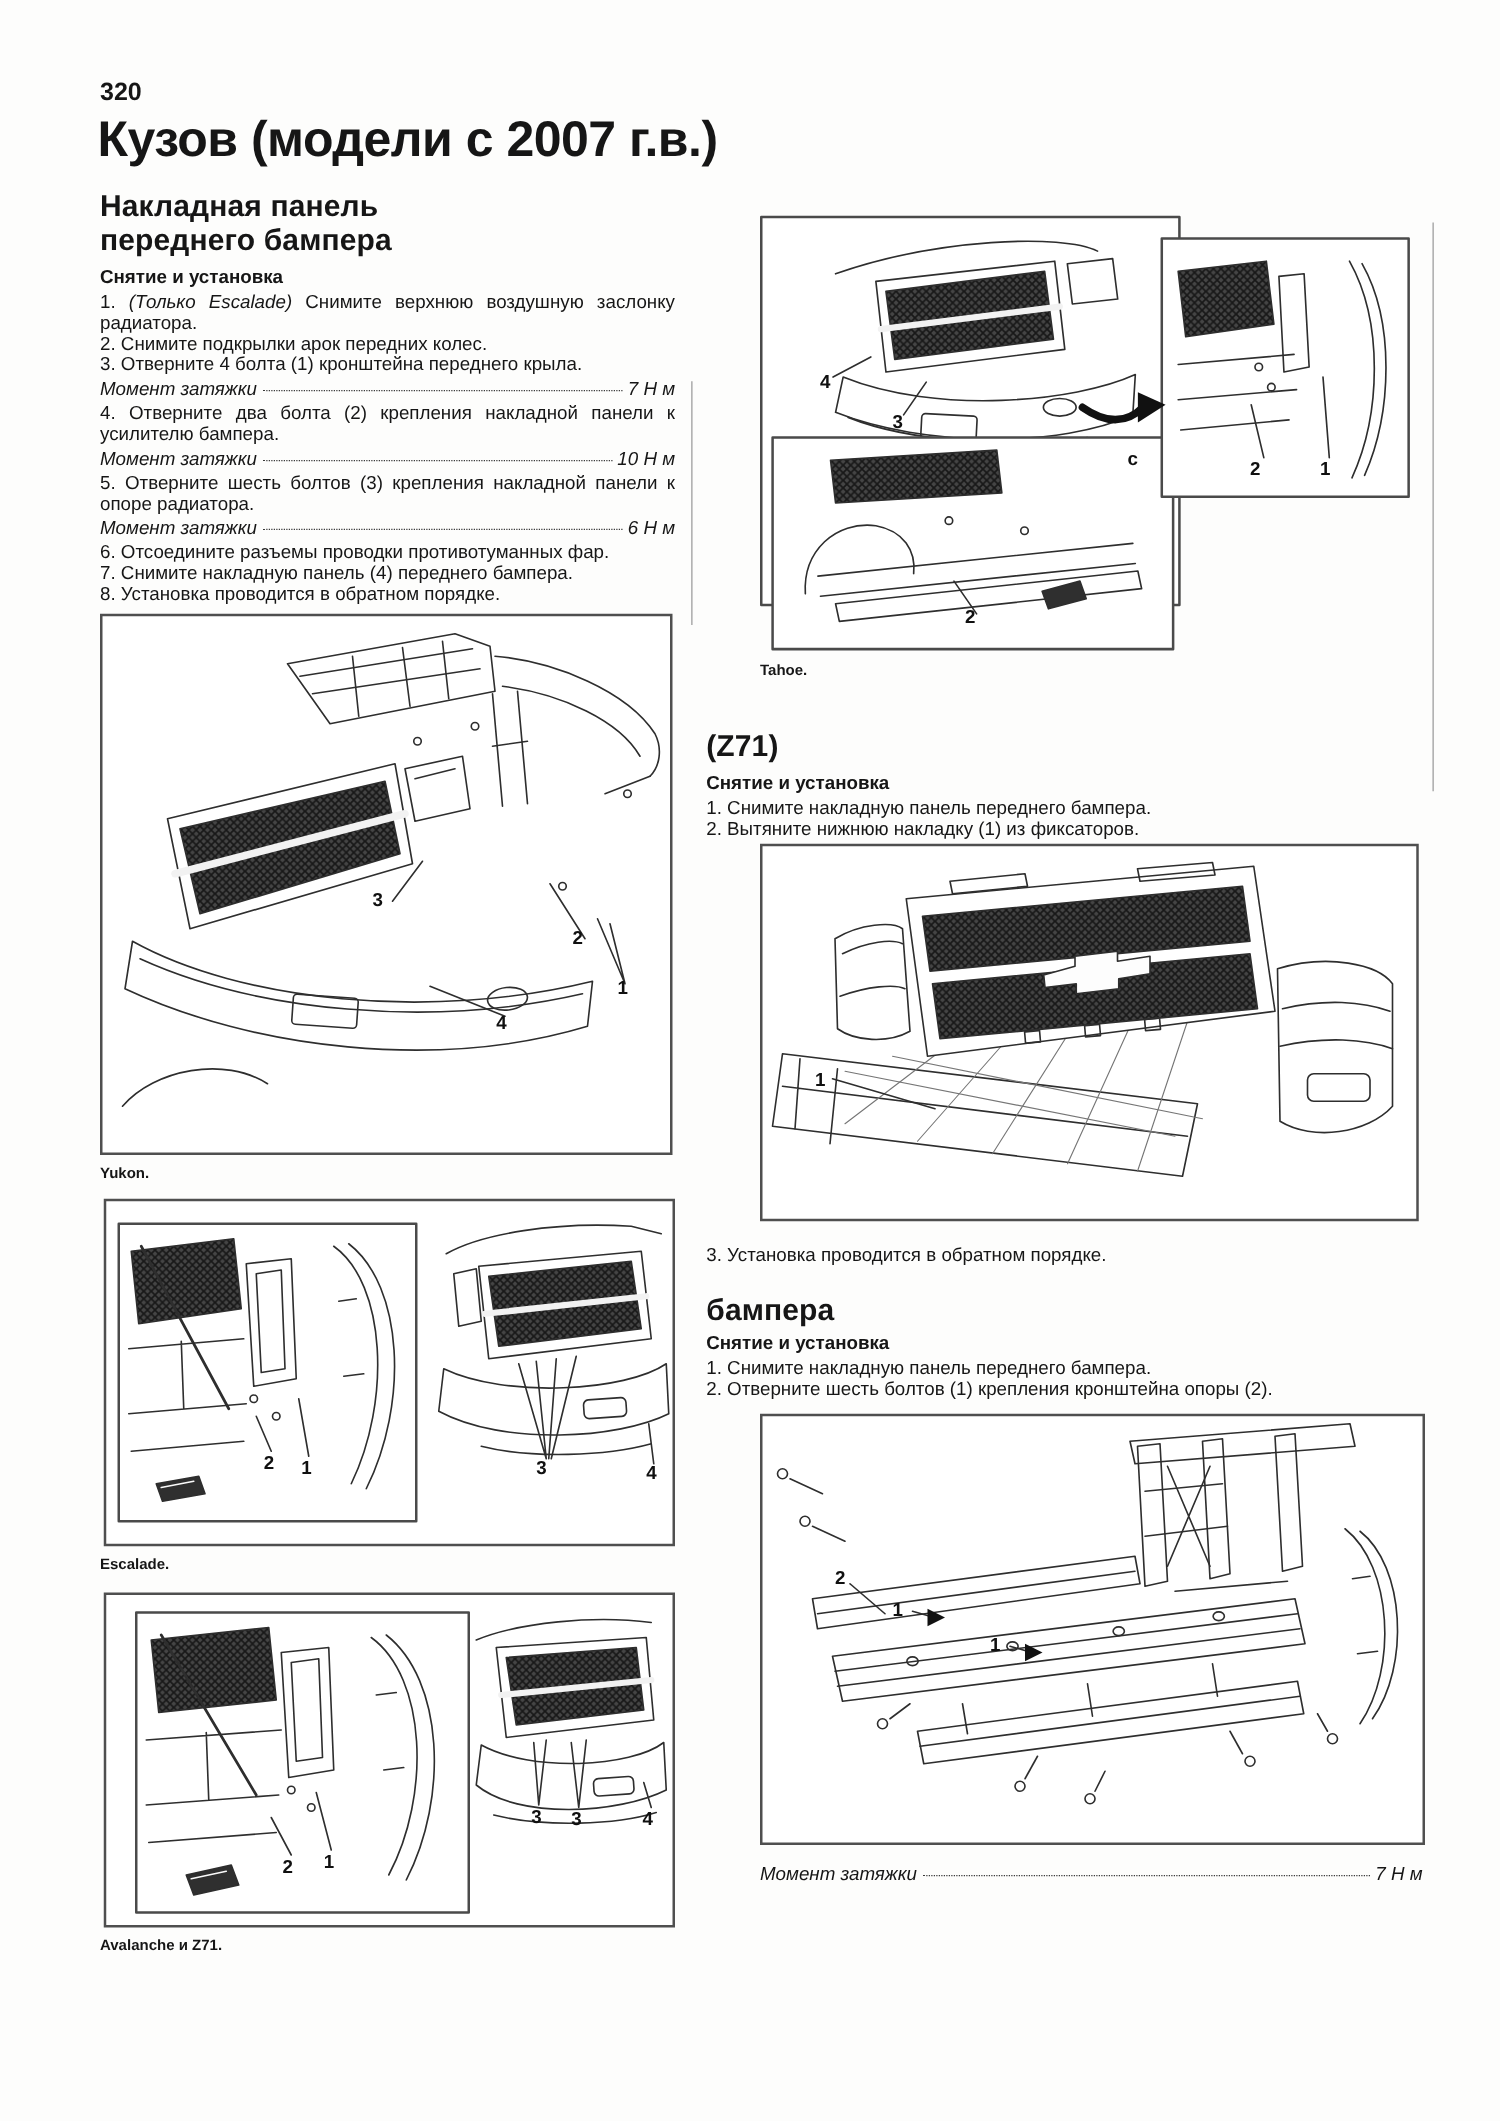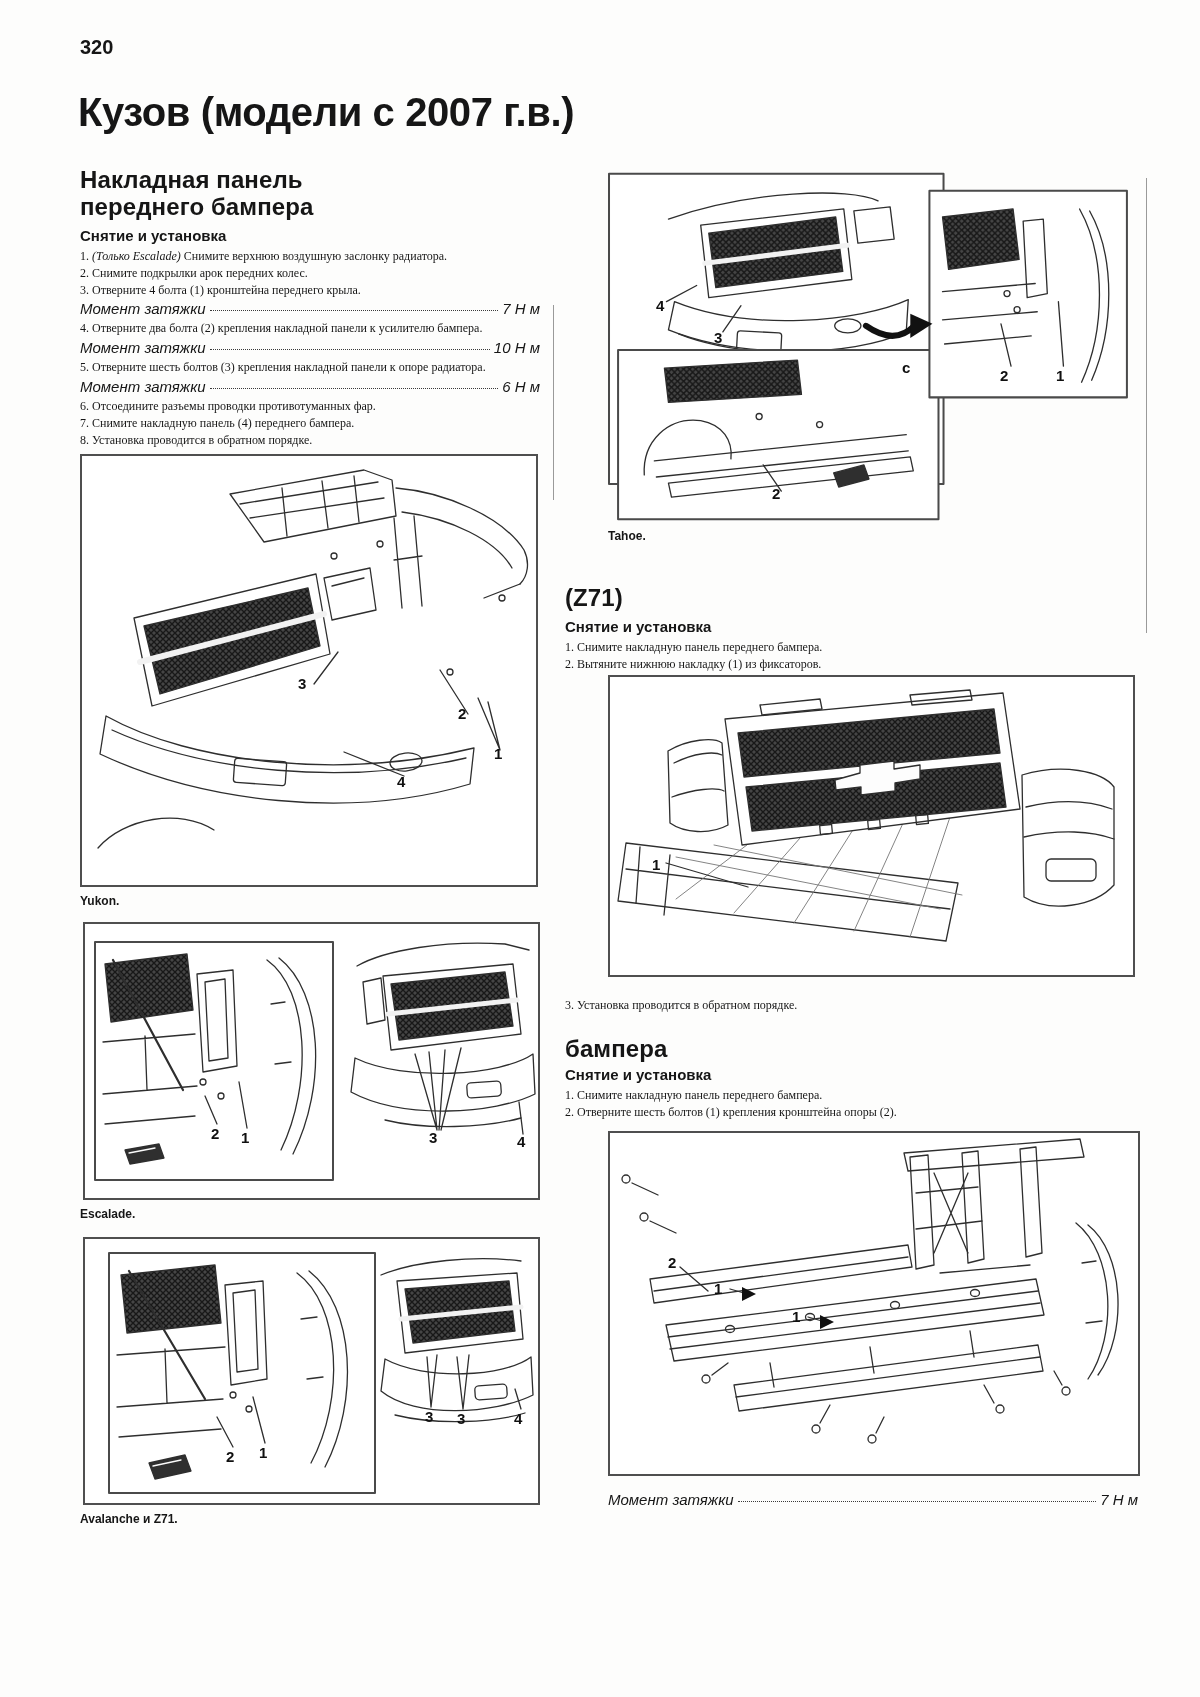--- a/index.html
+++ b/index.html
@@ -3,28 +3,28 @@
 <meta charset="utf-8">
 <style>
   * { margin:0; padding:0; box-sizing:border-box; }
   html,body { background:#ffffff; }
   .page {
     position:relative; width:1200px; height:1697px;
     background:#fdfdfc; color:#161616;
     font-family:"Liberation Sans", sans-serif;
     overflow:hidden;
   }
-  .pageno { position:absolute; left:80px; top:36px; font-size:20px; font-weight:bold; }
+  .pageno { position:absolute; left:80px; top:63px; font-size:20px; font-weight:bold; }
   .title  { position:absolute; left:78px; top:90px; font-size:40px; font-weight:bold; letter-spacing:-0.4px; }
-  .col-left  { position:absolute; left:80px;  top:166px; width:460px; }
+  .col-left  { position:absolute; left:80px;  top:152px; width:460px; }
   .col-right { position:absolute; left:565px; top:172px; width:578px; }
   .h2 { font-size:24px; font-weight:bold; line-height:27px; letter-spacing:0.1px; }
   .h3 { font-size:15px; font-weight:bold; margin-top:7px; }
   .steps { margin-top:4px; }
-  .step { font-size:12px; line-height:16.8px; text-align:justify;font-family:Liberation Serif, serif; }
+  .step { font-size:15px; line-height:16.8px; text-align:justify; }
   .step i { font-style:italic; }
   .torque { display:flex; align-items:baseline; font-style:italic; font-size:15px; line-height:19px; margin:1px 0 2px 0; }
   .torque .dots { flex:1; border-bottom:1.7px dotted #3a3a3a; margin:0 4px; transform:translateY(-3px); min-width:30px; }
   .fig { position:relative; border:2px solid #4f4f4f; background:#fff; }
   .fig.noborder { border:none; background:transparent; }
   .fig svg { position:absolute; left:0; top:0; width:100%; height:100%; }
   .figcap { font-size:12px; font-weight:bold; margin-top:4px; line-height:20px; }
   .co { position:absolute; font-size:15px; font-weight:bold; color:#101010; line-height:15px; }
   .indent { margin-left:43px; }
   .vrule { position:absolute; width:1px; background:#9a9a9a; }

